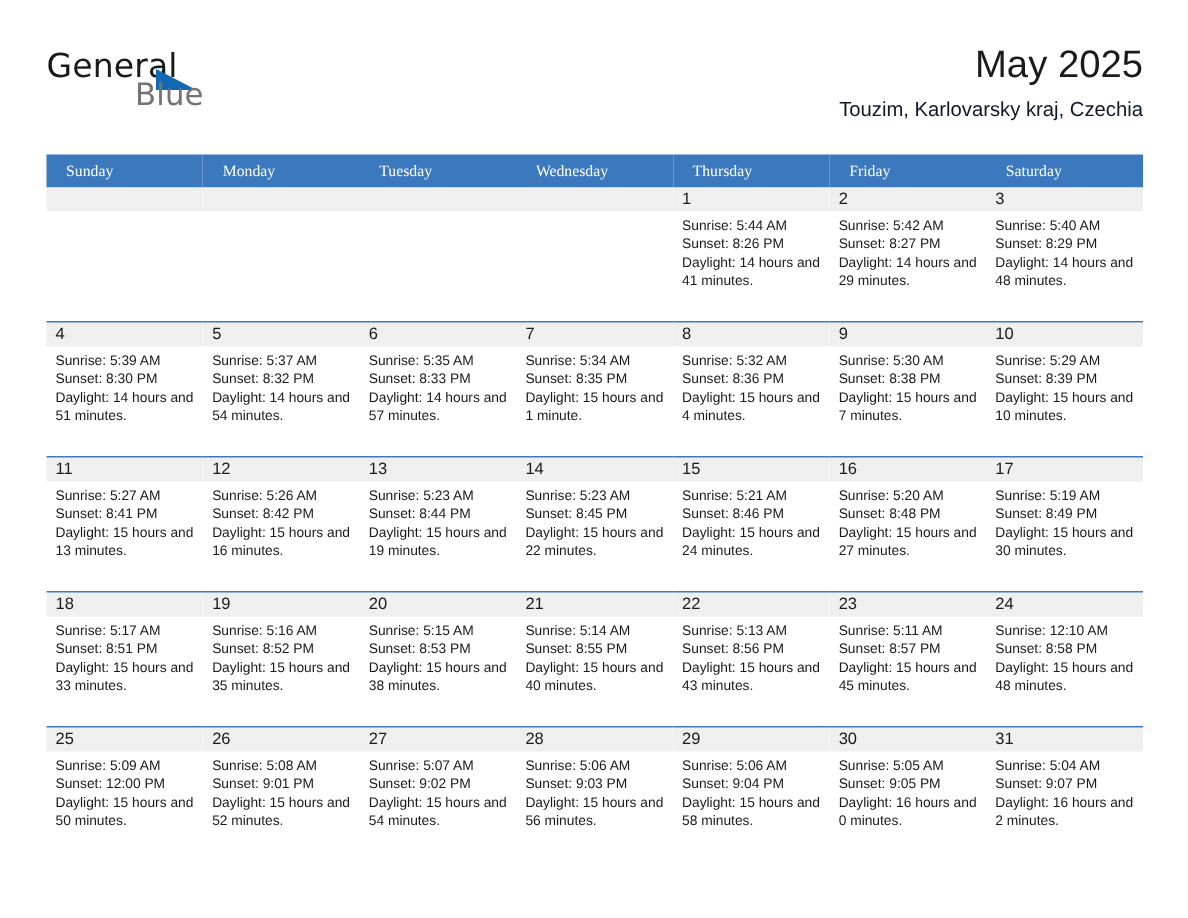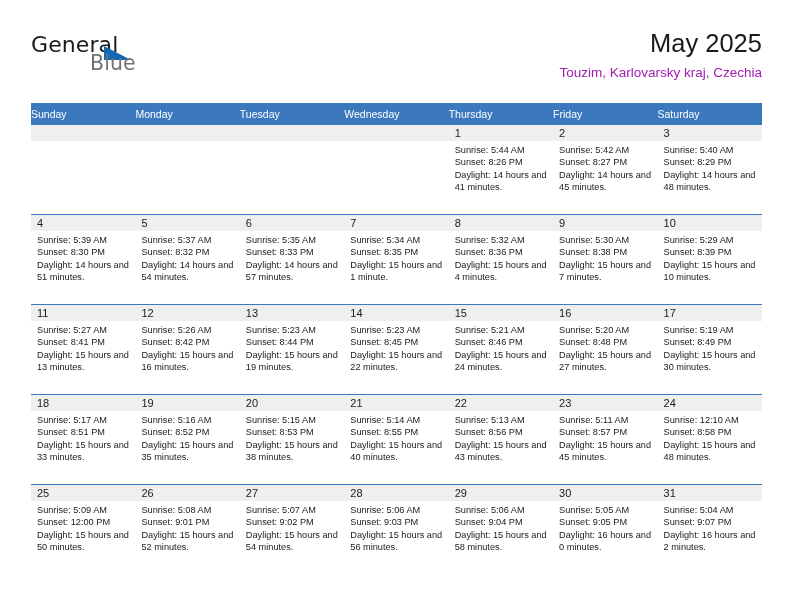--- a/index.html
+++ b/index.html
@@ -76,44 +76,45 @@
   .cal-title {
     font-size: 25.5px;
     font-weight: 400;
     color: #1a1a1a;
     line-height: 30px;
     white-space: nowrap;
   }
   .cal-subtitle {
     font-size: 13.5px;
     font-weight: 400;
-    color: #a21caf;
+    color: #0f172a;
     line-height: 20px;
     margin-top: 5px;
     white-space: nowrap;
   }
 
   
   .calendar {
     position: absolute;
     left: 31px;
     top: 103px;
     width: 731px;
     border-collapse: collapse;
     table-layout: fixed;
   }
   .calendar th {
     background: #3b78bd;
     color: #ffffff;
     font-size: 10.5px;
     font-weight: normal;
     text-align: left;
-    padding: 5px 0 5px 0;
+    padding: 5px 0 5px 13px;
     height: 12px;
     border: none;
+    font-family: Liberation Serif, serif;
   }
   .calendar td {
     vertical-align: top;
     padding: 0;
     border: none;
     border-top: 1px solid #3b78bd;
     height: 89px;
     width: 104.4px;
   }
   .calendar tr.week:first-child td {
@@ -195,21 +196,21 @@
               <div>Sunrise: 5:44 AM</div>
               <div>Sunset: 8:26 PM</div>
               <div class="wrap">Daylight: 14 hours and 41 minutes.</div>
             </div>
           </td>
           <td>
             <div class="daynum">2</div>
             <div class="info">
               <div>Sunrise: 5:42 AM</div>
               <div>Sunset: 8:27 PM</div>
-              <div class="wrap">Daylight: 14 hours and 45 minutes.</div>
+              <div class="wrap">Daylight: 14 hours and 29 minutes.</div>
             </div>
           </td>
           <td>
             <div class="daynum">3</div>
             <div class="info">
               <div>Sunrise: 5:40 AM</div>
               <div>Sunset: 8:29 PM</div>
               <div class="wrap">Daylight: 14 hours and 48 minutes.</div>
             </div>
           </td>

